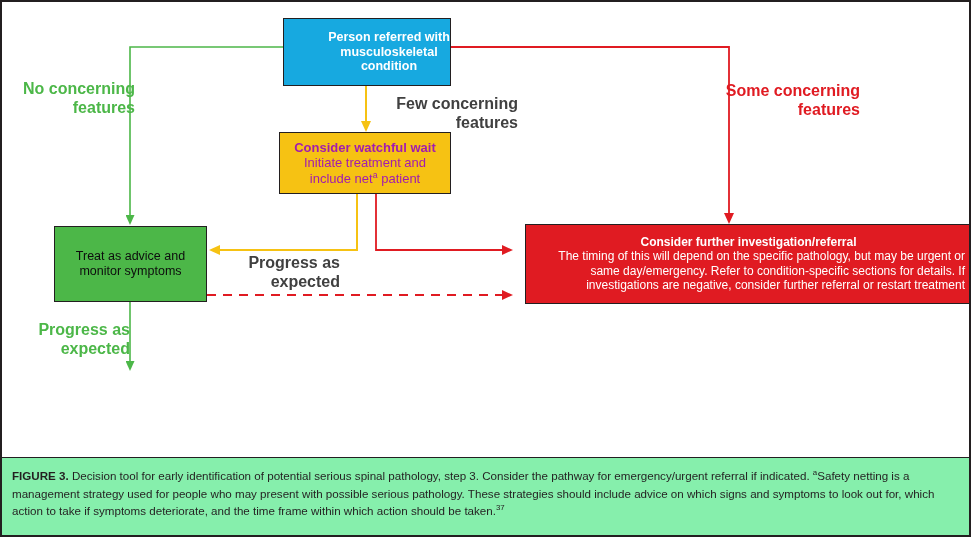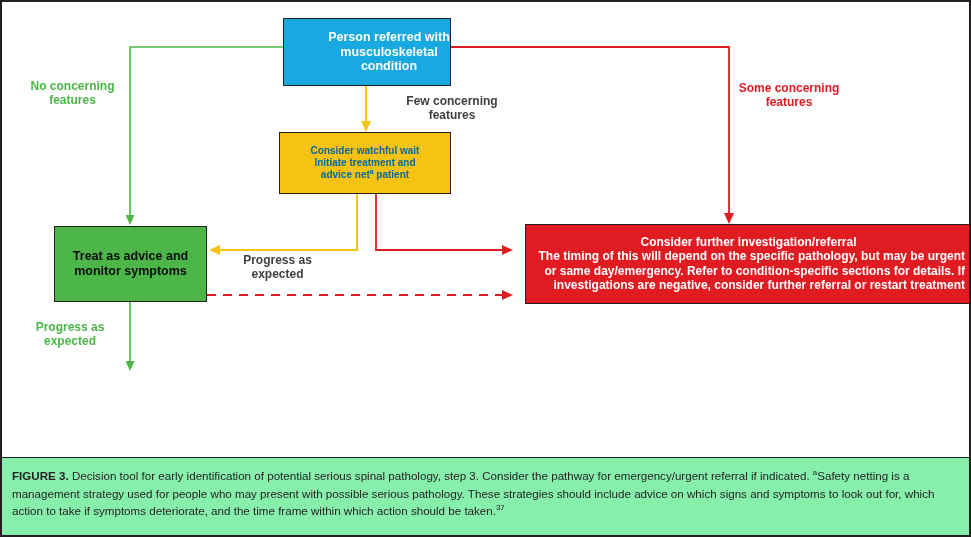--- a/index.html
+++ b/index.html
@@ -23,31 +23,31 @@
     box-sizing:border-box;
     border:1.5px solid #231f20;
     display:flex;
     flex-direction:column;
     align-items:center;
     justify-content:center;
     text-align:center;
     line-height:1.18;
   }
   .node .ttl{font-weight:bold;}
-  .node .bdy{font-weight:bold;}
+  .node .bdy{font-weight:normal;}
 
   #node-referral{
     left:281px;top:16px;width:168px;height:68px;
     background:#17a9e0;color:#ffffff;
     font-size:12.5px;font-weight:bold;padding-left:44px;
   }
   #node-watchful{
     left:277px;top:130px;width:172px;height:62px;
-    background:#f6c213;color:#0369a1;
-    font-size:10px;
+    background:#f6c213;color:#a21caf;
+    font-size:13px;
   }
   #node-treat{
     left:52px;top:224px;width:153px;height:76px;
     background:#4cb748;color:#0d0d0d;
     font-size:12.5px;
   }
   #node-discharged{
     left:52px;top:370px;width:153px;height:85px;
     background:#4cb748;color:#0d0d0d;
     font-size:12.5px;
@@ -56,22 +56,22 @@
     left:523px;top:222px;width:447px;height:80px;
     background:#e01b22;color:#ffffff;
     font-size:12px;
     padding:0 6px;
     justify-content:center;
   }
   #node-investigation .bdy{line-height:1.22;text-align:right;}
 
   .edge-label{
     position:absolute;
-    text-align:center;
-    font-size:12px;
+    text-align:right;
+    font-size:16px;
     font-weight:bold;
     line-height:1.2;
     white-space:pre-line;
   }
   .lbl-green{color:#4cb748;}
   .lbl-yellow{color:#404040;}
   .lbl-red{color:#e01b22;}
 
   #lbl-no-concerning{left:8px;top:77px;width:125px;}
   #lbl-few-concerning{left:384px;top:92px;width:132px;}
@@ -143,21 +143,21 @@
       </g>
     </svg>
 
     <div class="node" id="node-referral">
       <span class="ttl">Person referred with musculoskeletal condition</span>
     </div>
 
     <div class="node" id="node-watchful">
       <span class="ttl">Consider watchful wait</span>
       <span class="bdy">Initiate treatment and</span>
-      <span class="bdy"><span>advice net</span><sup>a</sup><span> patient</span></span>
+      <span class="bdy"><span>include net</span><sup>a</sup><span> patient</span></span>
     </div>
 
     <div class="node" id="node-treat">
       <span class="bdy">Treat as advice and monitor symptoms</span>
     </div>
 
 
     <div class="node" id="node-investigation">
       <span class="ttl">Consider further investigation/referral</span>
       <span class="bdy">The timing of this will depend on the specific pathology, but may be urgent or same day/emergency. Refer to condition-specific sections for details. If investigations are negative, consider further referral or restart treatment</span>

